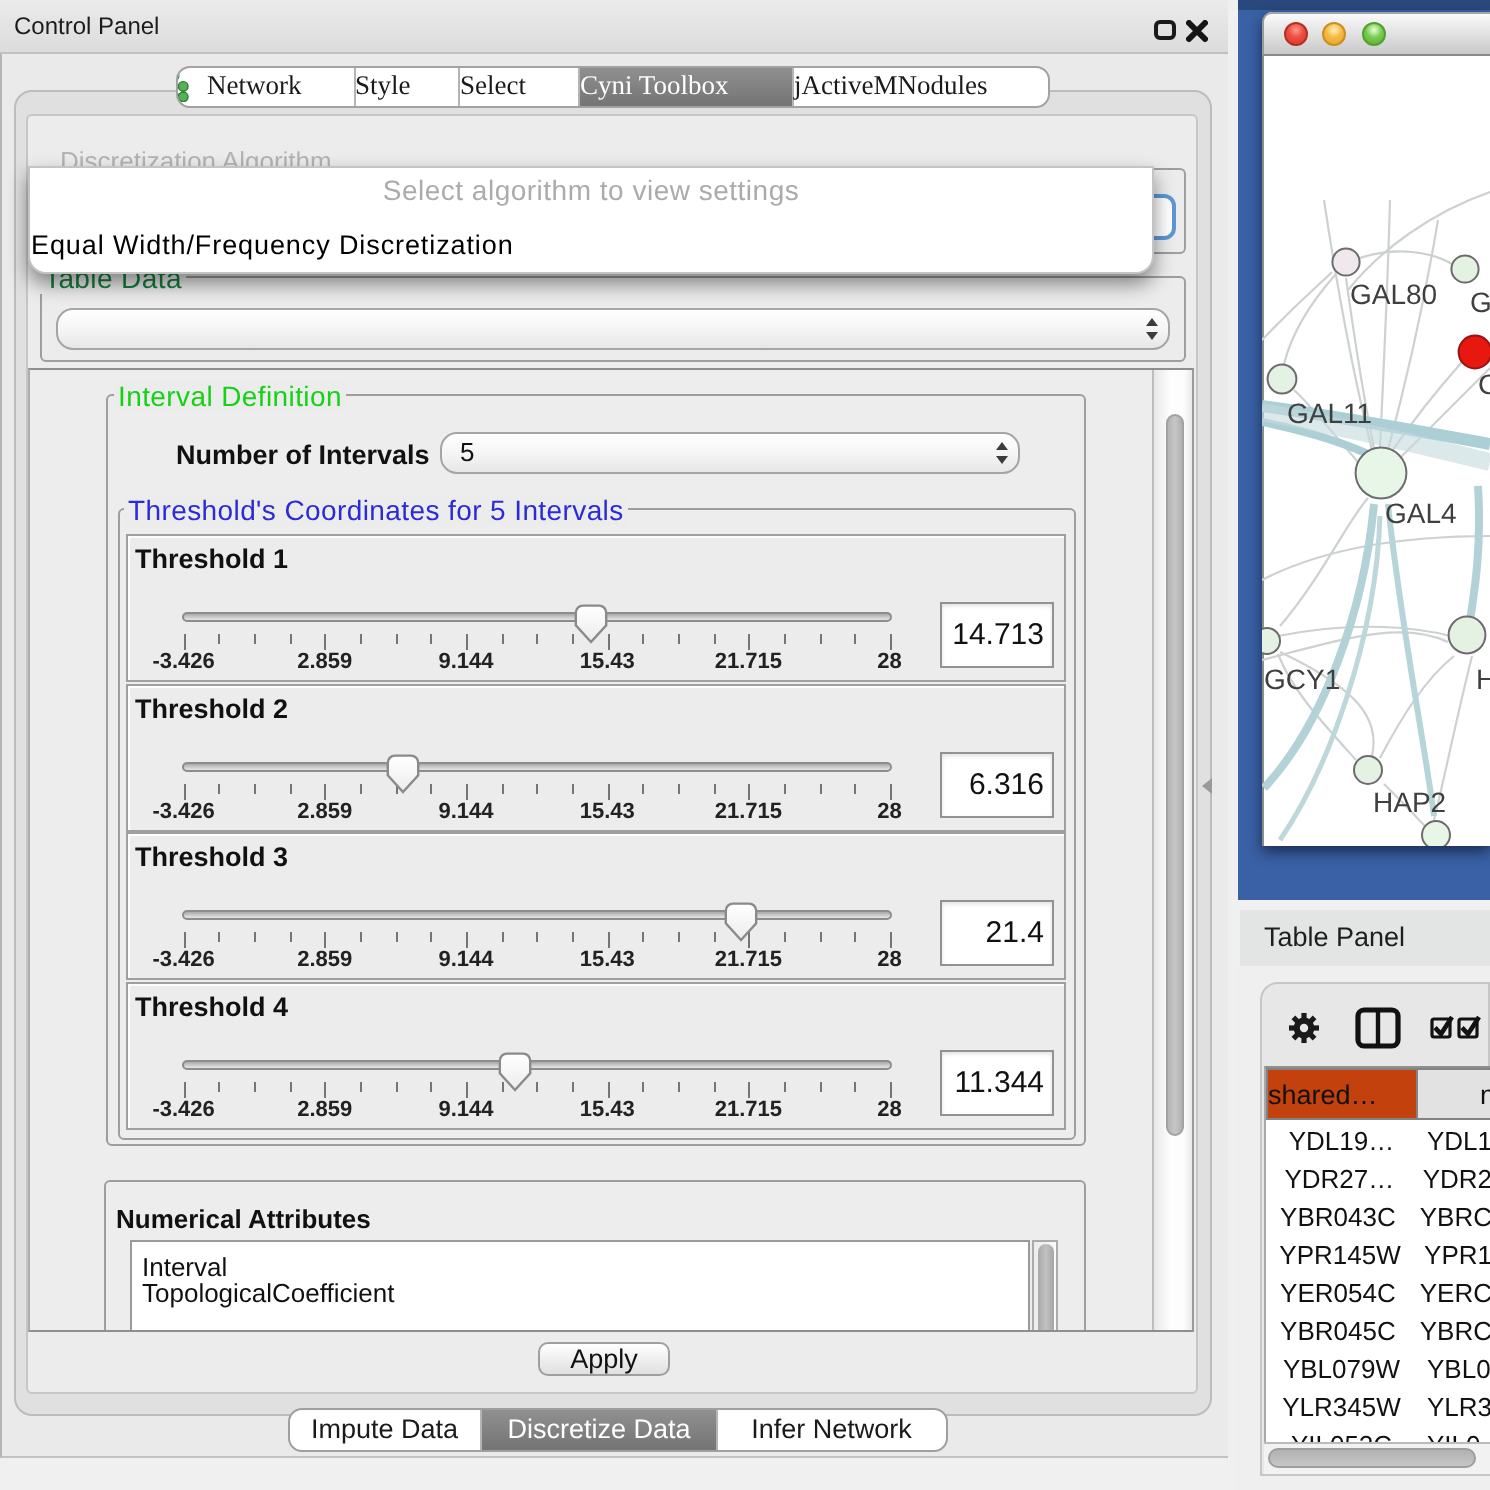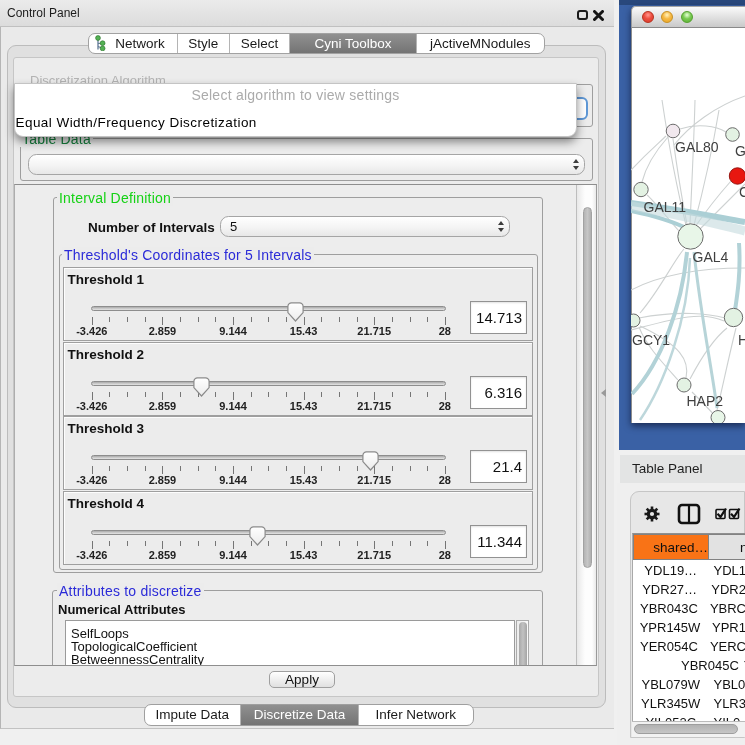--- a/index.html
+++ b/index.html
@@ -13,22 +13,22 @@
   #titlebar { left:0; top:0; width:614px; height:27px;
     background:linear-gradient(#ebebeb,#dcdcdc); border-bottom:1px solid #c0c0c0; }
   #titlebar .t { position:absolute; left:7px; top:6px; font-size:12px; color:#1c1c1c; }
   #float-ic { left:577px; top:10px; width:10.5px; height:10px; border:2px solid #1a1a1a; border-radius:3px; }
   #close-ic { left:593px; top:10px; }
 
   
   #toptabs { left:87.5px; top:33px; height:20.5px; display:flex; background:#fff;
     border:1px solid #a2a2a2; border-radius:7px; overflow:hidden; font-size:13.5px; color:#1a1a1a;
     z-index:5; }
-  #toptabs .seg { display:flex; align-items:center; justify-content:center; height:100%;
-    border-right:1px solid #b4b4b4; }
+  #toptabs .seg { display:flex; align-items:center; justify-content:flex-start; height:100%;
+    border-right:1px solid #b4b4b4;font-family:Liberation Serif, serif; }
   #toptabs .seg:last-child { border-right:none; }
   #toptabs .sel { background:linear-gradient(#909090,#747474); color:#fff; }
 
   
   #bigpanel { left:7px; top:45px; width:599px; height:663px; background:#e0e0e0;
     border:1px solid #bcbcbc; border-radius:9px; }
   #innerpanel { left:13px; top:57px; width:586px; height:640px; background:#ececec;
     border:1px solid #c6c6c6; border-radius:3px; }
 
   
@@ -144,21 +144,21 @@
       <line x1="4" y1="4" x2="4" y2="15.5" stroke="#5f7795" stroke-width="1.3"></line>
       <line x1="4" y1="9.5" x2="8.6" y2="9" stroke="#5f7795" stroke-width="1.1"></line>
       <line x1="4" y1="12.5" x2="8.6" y2="14.2" stroke="#5f7795" stroke-width="1.1"></line>
       <circle cx="4" cy="4" r="2.4" fill="#54b254" stroke="#2f7a2f" stroke-width="0.7"></circle>
       <circle cx="8.6" cy="9.2" r="2.4" fill="#54b254" stroke="#2f7a2f" stroke-width="0.7"></circle>
       <circle cx="8.6" cy="14.4" r="2.4" fill="#54b254" stroke="#2f7a2f" stroke-width="0.7"></circle>
     </svg>
     Network</div>
   <div class="seg" style="width:52.5px;">Style</div>
   <div class="seg" style="width:60px;">Select</div>
-  <div class="seg sel" style="width:127px;">Cyni Toolbox</div>
+  <div class="seg sel" style="width:107px;">Cyni Toolbox</div>
   <div class="seg" style="width:126.5px;">jActiveMNodules</div>
 </div>
 
 <div class="abs tbox" style="left:20px; top:84px; width:573px; height:43px;"></div>
 <div class="abs" style="left:30px; top:73px; font-size:13px; color:#b3b3b3;">Discretization Algorithm</div>
 <div class="abs" style="left:500px; top:97px; width:88px; height:23px; background:#fff; border:2.5px solid #5e97d5; border-radius:6px;"></div>
 
 <div class="abs tbox" style="left:20px; top:138px; width:573px; height:43px;"></div>
 <div class="abs tlabel" style="left:20px; top:130.5px; color:#15803d;">Table Data</div>
 <div class="abs combo" style="left:28px; top:154px; width:557px; height:21px;">
@@ -344,26 +344,24 @@
           <linearGradient id="thg3" x1="0" y1="0" x2="0" y2="1">
       <stop offset="0" stop-color="#ffffff"></stop>
             <stop offset="1" stop-color="#ececec"></stop>
           </linearGradient>
         </defs>
     <path d="M 4.5,0.8 h 8 a 3.6,3.6 0 0 1 3.6,3.6 v 6.2 l -7.6,8.4 l -7.6,-8.4 v -6.2 a 3.6,3.6 0 0 1 3.6,-3.6 z" fill="url(#thg3)" stroke="#8a8a8a" stroke-width="1.2"></path>
       </svg>
     </div>
 
   <div class="abs tbox" style="left:37px; top:405px; width:491px; height:120px;"></div>
-  <div class="abs tlabel bluelbl" style="left:42px; top:398px;">Attributes to discretize</div>
   <div class="abs" style="left:43px; top:417px; font-size:13px; font-weight:bold; color:#111;">Numerical Attributes</div>
   <div class="abs" id="attrlist">
-    <div>SelfLoops</div>
+    <div>Interval</div>
     <div>TopologicalCoefficient</div>
-    <div>BetweennessCentrality</div>
 
   </div>
   <div id="listsb"></div>
   <div id="listsbthumb"></div>
 
   <div id="vtrack"></div>
   <div id="vthumb"></div>
 </div>
 
 <div class="abs" id="applybtn">Apply</div>
@@ -467,21 +465,21 @@
   <line x1="49" y1="5" x2="49" y2="23" stroke="#111" stroke-width="2.2"></line>
   <g fill="none" stroke="#111" stroke-width="1.6">
     <rect x="76" y="9.5" width="9" height="9" rx="1"></rect>
     <rect x="89.5" y="9.5" width="9" height="9" rx="1"></rect>
     <path d="M 77.5,13.8 L 80.5,17 L 86,8.5" stroke-width="2.3"></path>
     <path d="M 91,13.8 L 94,17 L 99.5,8.5" stroke-width="2.3"></path>
   </g>
 </svg>
 
 <div class="abs" id="tbl">
-  <div style="position:absolute; left:0; top:0; width:76px; height:26px; background:#f97316; border:1px solid #828282; text-align:right; line-height:25px; font-size:13.5px;">shared…</div>
+  <div style="position:absolute; left:0; top:0; width:76px; height:26px; background:#c2410c; border:1px solid #828282; text-align:left; line-height:25px; font-size:13.5px;">shared…</div>
   <div style="position:absolute; left:76px; top:0; width:40px; height:26px; background:#e2e2e2; border-top:1px solid #828282; border-bottom:1px solid #828282; font-size:13.5px; line-height:25px; padding-left:31px;">n</div>
   <div style="position:absolute; left:0; top:26.5px; width:113px;">
       <div style="height:19.1px; line-height:19.1px; display:flex; font-size:13px;">
         <span style="width:75.5px; text-align:center;">YDL19…</span>
         <span style="padding-left:5px;">YDL1</span>
       </div>
       <div style="height:19.1px; line-height:19.1px; display:flex; font-size:13px;">
         <span style="width:75.5px; text-align:center;">YDR27…</span>
         <span style="padding-left:5px;text-align:center;">YDR2</span>
       </div>
@@ -491,21 +489,21 @@
       </div>
       <div style="height:19.1px; line-height:19.1px; display:flex; font-size:13px;">
         <span style="width:75.5px; text-align:center;">YPR145W</span>
         <span style="padding-left:5px;">YPR1</span>
       </div>
       <div style="height:19.1px; line-height:19.1px; display:flex; font-size:13px;">
         <span style="width:75.5px; text-align:center;">YER054C</span>
         <span style="padding-left:5px;">YERC</span>
       </div>
       <div style="height:19.1px; line-height:19.1px; display:flex; font-size:13px;">
-        <span style="width:75.5px; margin-left:48px;">YBR045C</span>
+        <span style="width:75.5px; text-align:center;">YBR045C</span>
         <span style="padding-left:5px;">YBRC</span>
       </div>
       <div style="height:19.1px; line-height:19.1px; display:flex; font-size:13px;">
         <span style="width:75.5px; text-align:center;">YBL079W</span>
         <span style="padding-left:5px;">YBL0</span>
       </div>
       <div style="height:19.1px; line-height:19.1px; display:flex; font-size:13px;">
         <span style="width:75.5px; text-align:center;">YLR345W</span>
         <span style="padding-left:5px;">YLR3</span>
       </div>

